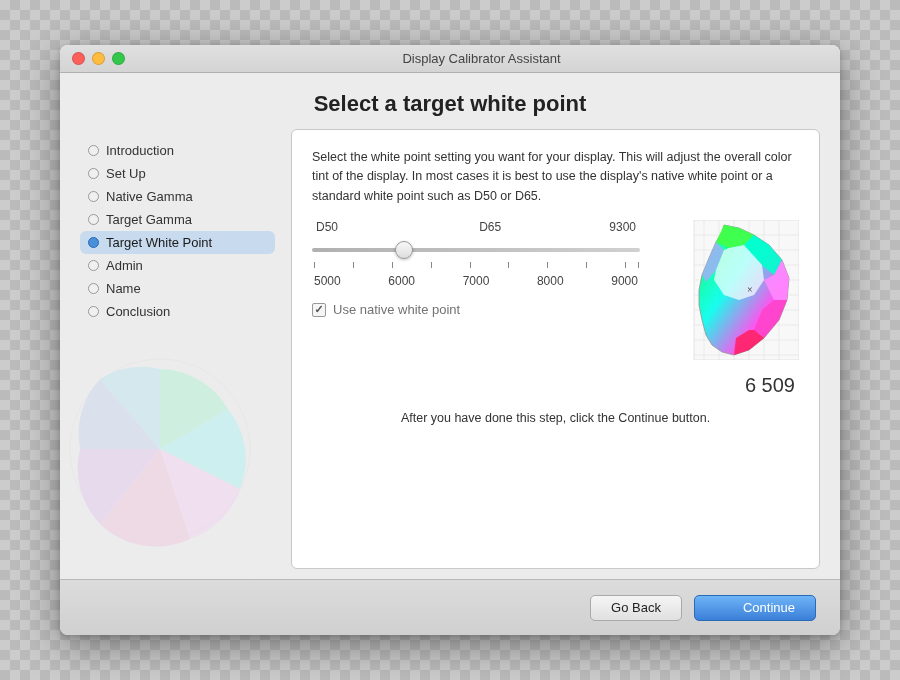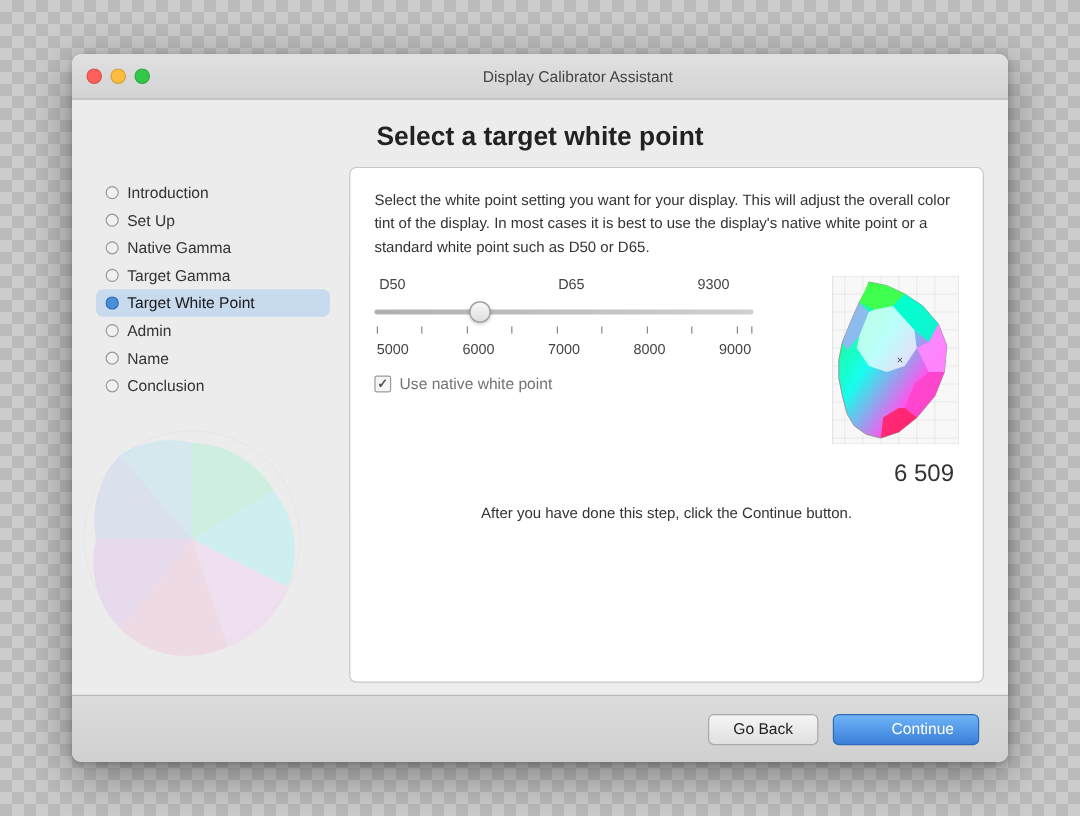--- a/index.html
+++ b/index.html
@@ -34,21 +34,21 @@
       height: 590px;
       background: #ececec;
       border-radius: 8px;
       box-shadow: 0 10px 40px rgba(0,0,0,0.4), 0 2px 6px rgba(0,0,0,0.2);
       overflow: hidden;
       display: flex;
       flex-direction: column;
     }
 
     .titlebar {
-      height: 38px;
+      height: 28px;
       background: linear-gradient(180deg, #e0e0e0 0%, #d4d4d4 100%);
       border-bottom: 1px solid #b0b0b0;
       display: flex;
       align-items: center;
       padding: 0 12px;
       flex-shrink: 0;
     }
 
     .traffic-lights {
       display: flex;
@@ -172,40 +172,40 @@
     }
 
     .description-text {
       font-size: 12.5px;
       color: #333;
       line-height: 1.55;
     }
 
     .slider-section {
       display: flex;
-      gap: 16px;
+      gap: 4px;
       align-items: flex-start;
     }
 
     .slider-area {
       flex: 1;
     }
 
     .slider-labels-top {
       display: flex;
       justify-content: space-between;
       margin-bottom: 4px;
       font-size: 12px;
       color: #444;
       padding: 0 4px;
     }
 
     .slider-label-d50 { margin-left: 0px; }
     .slider-label-d65 { margin-left: 33px; }
-    .slider-label-9300 { margin-right: 16px; }
+    .slider-label-9300 { margin-right: 0px; }
 
     .slider-track-container {
       position: relative;
       height: 24px;
       display: flex;
       align-items: center;
     }
 
     .slider-track {
       width: 100%;

